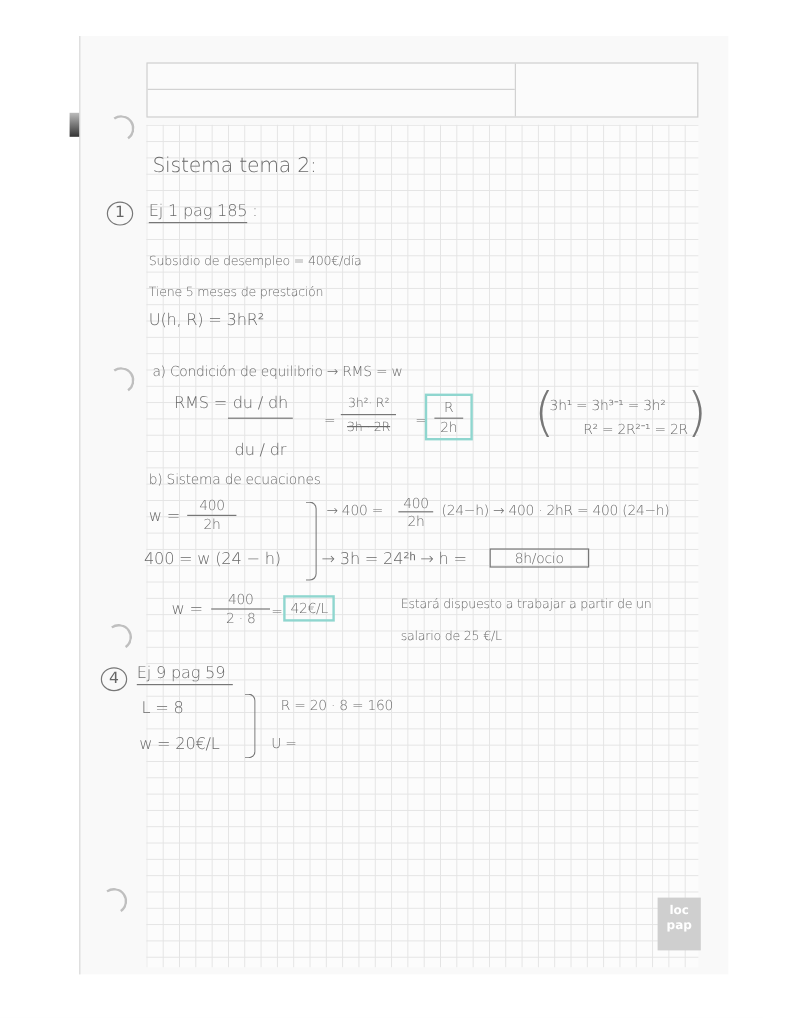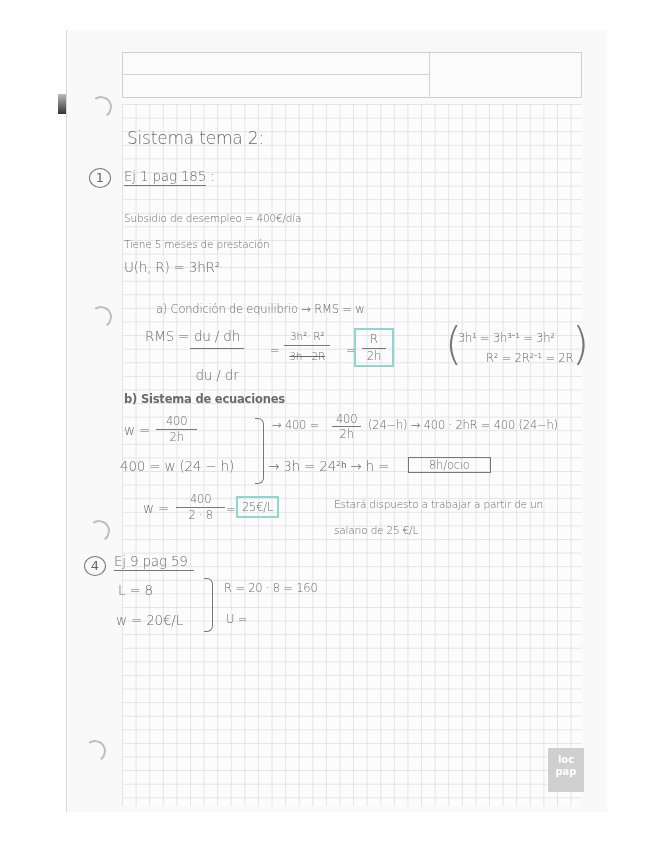--- a/index.html
+++ b/index.html
@@ -81,21 +81,21 @@
 
 <div class="circled" style="left:89px;top:168px;">1</div>
 <div class="hw s14" style="left:124px;top:168px;">
   <span class="u">Ej 1 pag 185</span>
   <span>:</span>
 </div>
 <div class="hw s11" style="left:124px;top:212px;">Subsidio de desempleo = 400€/día</div>
 <div class="hw s11" style="left:124px;top:238px;">Tiene 5 meses de prestación</div>
 <div class="hw s14" style="left:124px;top:259px;">U(h, R) = 3hR²</div>
 
-<div class="hw s12" style="left:140px;top:302px;padding-left:16px;">a) Condición de equilibrio → RMS = w</div>
+<div class="hw s12" style="left:111px;top:302px;padding-left:16px;">a) Condición de equilibrio → RMS = w</div>
 <div class="hw s14" style="left:145px;top:328px;">RMS =</div>
 <div class="hw s14" style="left:190px;top:328px;">
   <span class="frac">
     <span class="num" style="padding:0 4px 4px 4px;">du / dh</span>
     <span class="den" style="padding-top:18px;">du / dr</span>
   </span>
 </div>
 <div class="hw s12" style="left:270px;top:343px;">=</div>
 <div class="hw s11" style="left:284px;top:330px;">
   <span class="frac">
@@ -108,21 +108,21 @@
   <span class="frac box-teal">
     <span class="num" style="padding:0 8px 2px 8px;">R</span>
     <span class="den">2h</span>
   </span>
 </div>
 <div class="paren" style="left:445px;top:318px;">(</div>
 <div class="hw s12" style="left:458px;top:330px;">3h¹ = 3h³⁻¹ = 3h²</div>
 <div class="hw s12" style="left:466px;top:350px;margin-left:20px;">R² = 2R²⁻¹ = 2R</div>
 <div class="paren" style="left:572px;top:318px;">)</div>
 
-<div class="hw s12" style="left:124px;top:392px;font-weight:bold;">b) Sistema de ecuaciones</div>
+<div class="hw s12" style="left:124px;top:392px;">b) Sistema de ecuaciones</div>
 <div class="hw s14" style="left:124px;top:422px;">w =</div>
 <div class="hw s12" style="left:156px;top:414px;">
   <span class="frac">
     <span class="num" style="padding:0 10px 1px 10px;">400</span>
     <span class="den">2h</span>
   </span>
 </div>
 <div class="hw s14" style="left:120px;top:458px;">400 = w (24 − h)</div>
 <div class="brace" style="left:255px;top:418px;height:64px;"></div>
 <div class="hw s12" style="left:272px;top:418px;">→ 400 =</div>
@@ -140,31 +140,31 @@
 
 <div class="hw s14" style="left:143px;top:500px;">w =</div>
 <div class="hw s12" style="left:176px;top:492px;">
   <span class="frac">
     <span class="num" style="padding:0 14px 1px 14px;">400</span>
     <span class="den">2 · 8</span>
   </span>
 </div>
 <div class="hw s12" style="left:226px;top:502px;">=</div>
 <div class="hw s12" style="left:236px;top:496px;">
-  <span class="box-teal" style="display:inline-block;padding:2px 4px;">25€/L</span>
+  <span class="box-teal" style="display:inline-block;padding:2px 4px;">42€/L</span>
 </div>
 <div class="hw s11" style="left:334px;top:498px;">Estará dispuesto a trabajar a partir de un</div>
 <div class="hw s11" style="left:334px;top:524px;">salario de 25 €/L</div>
 
 <div class="circled" style="left:84px;top:556px;">4</div>
 <div class="hw s14" style="left:114px;top:553px;">
   <span class="u" style="padding-right:6px;">Ej 9 pag 59</span>
 </div>
 <div class="hw s14" style="left:118px;top:582px;">L = 8</div>
 <div class="hw s14" style="left:116px;top:612px;">w = 20€/L</div>
 <div class="brace" style="left:204px;top:578px;height:52px;"></div>
-<div class="hw s12" style="left:224px;top:581px;">R = 20 · 8 = 160</div>
+<div class="hw s12" style="left:234px;top:581px;">R = 20 · 8 = 160</div>
 <div class="hw s12" style="left:226px;top:612px;">U =</div>
 
 <div class="logo">
   <span style="white-space:pre-line;">loc
 pap</span>
 </div>
 
 </body></html>

